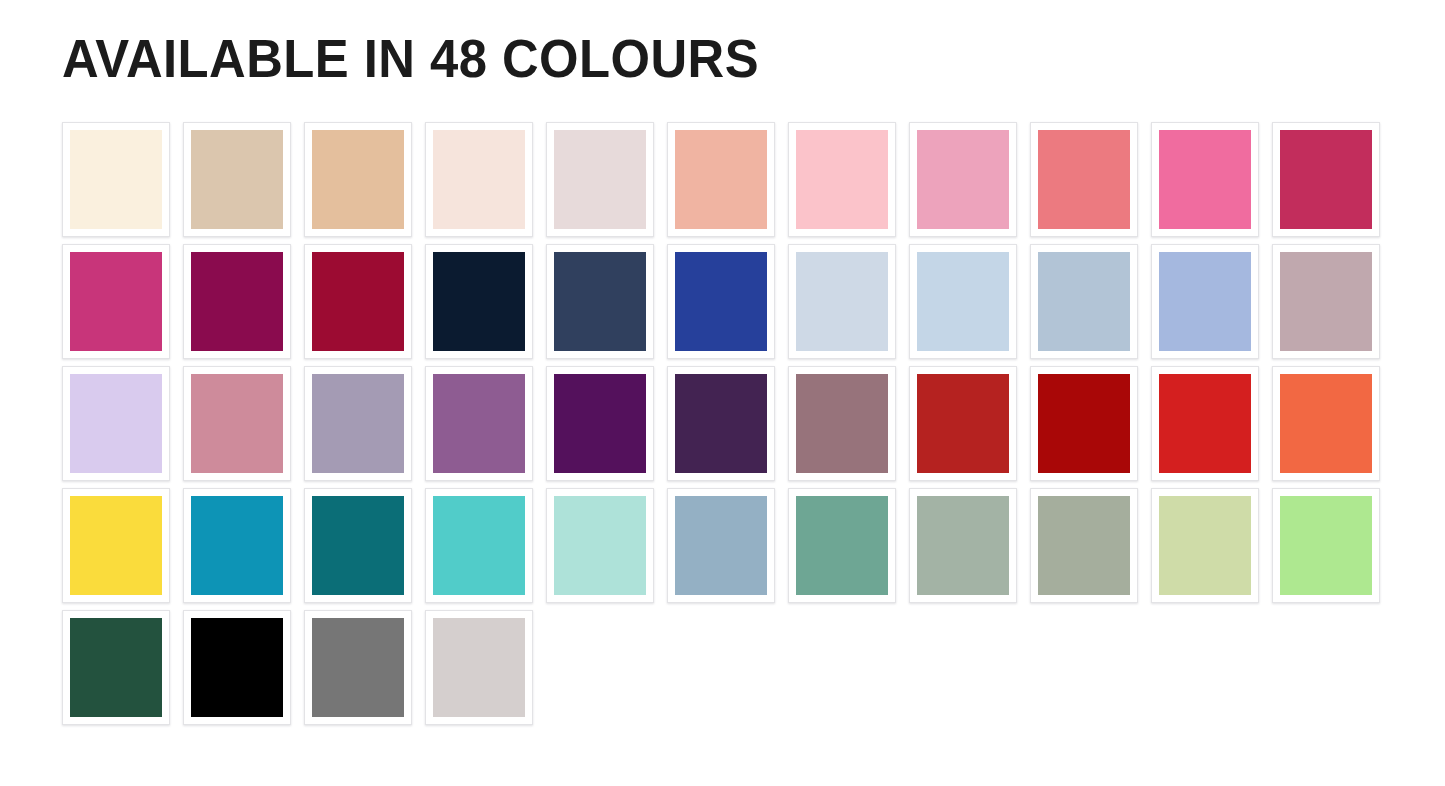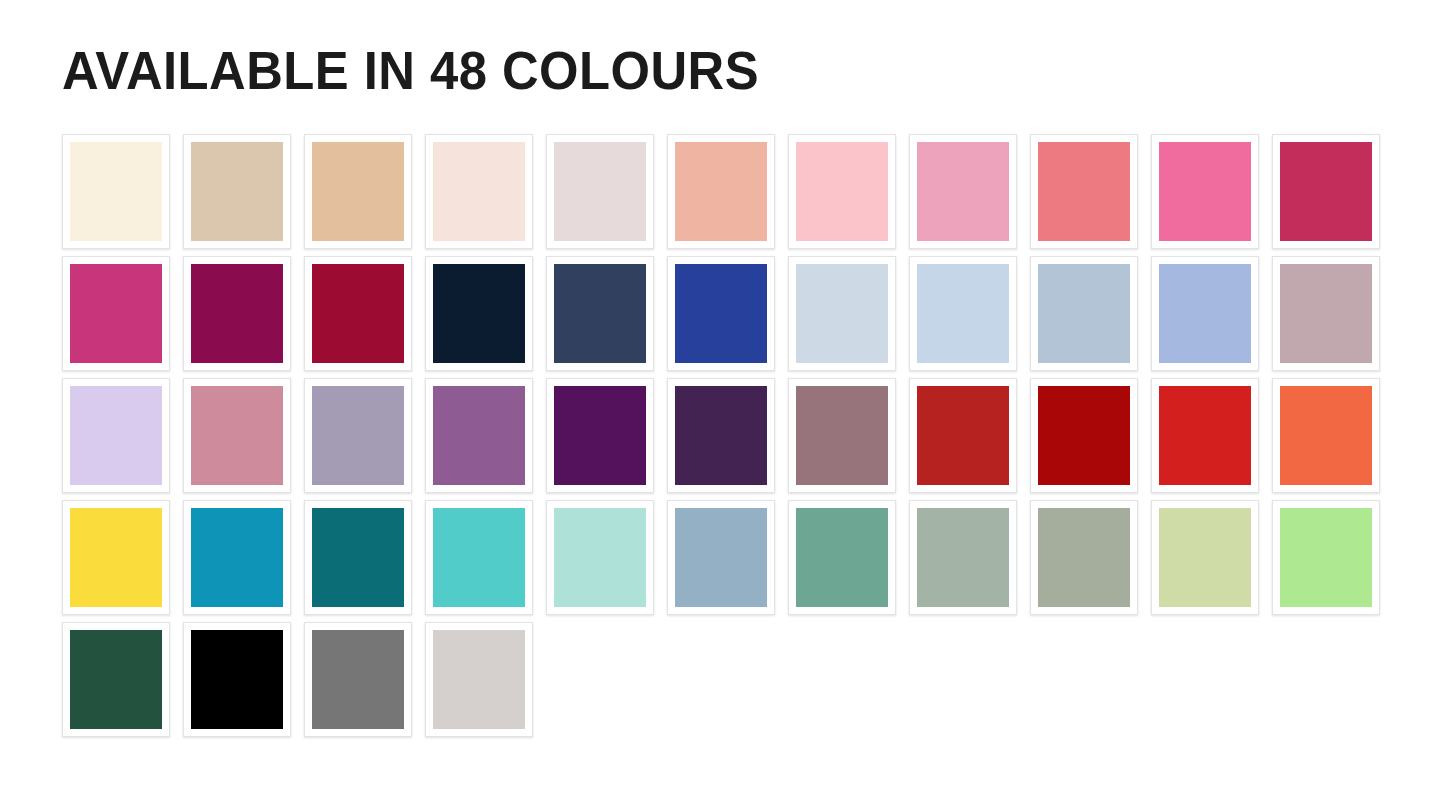--- a/index.html
+++ b/index.html
@@ -11,21 +11,21 @@
   body {
     width: 1445px;
     height: 786px;
     overflow: hidden;
     font-family: "Liberation Sans", "DejaVu Sans", sans-serif;
     position: relative;
   }
 
   #page {
     position: absolute;
-    left: 0; top: 12px;
+    left: 0; top: 0;
     width: 1445px;
     height: 602px;
     background: #ffffff;
   }
 
   
   #title-bar {
     position: absolute;
     left: 62px;
     top: 29px;

